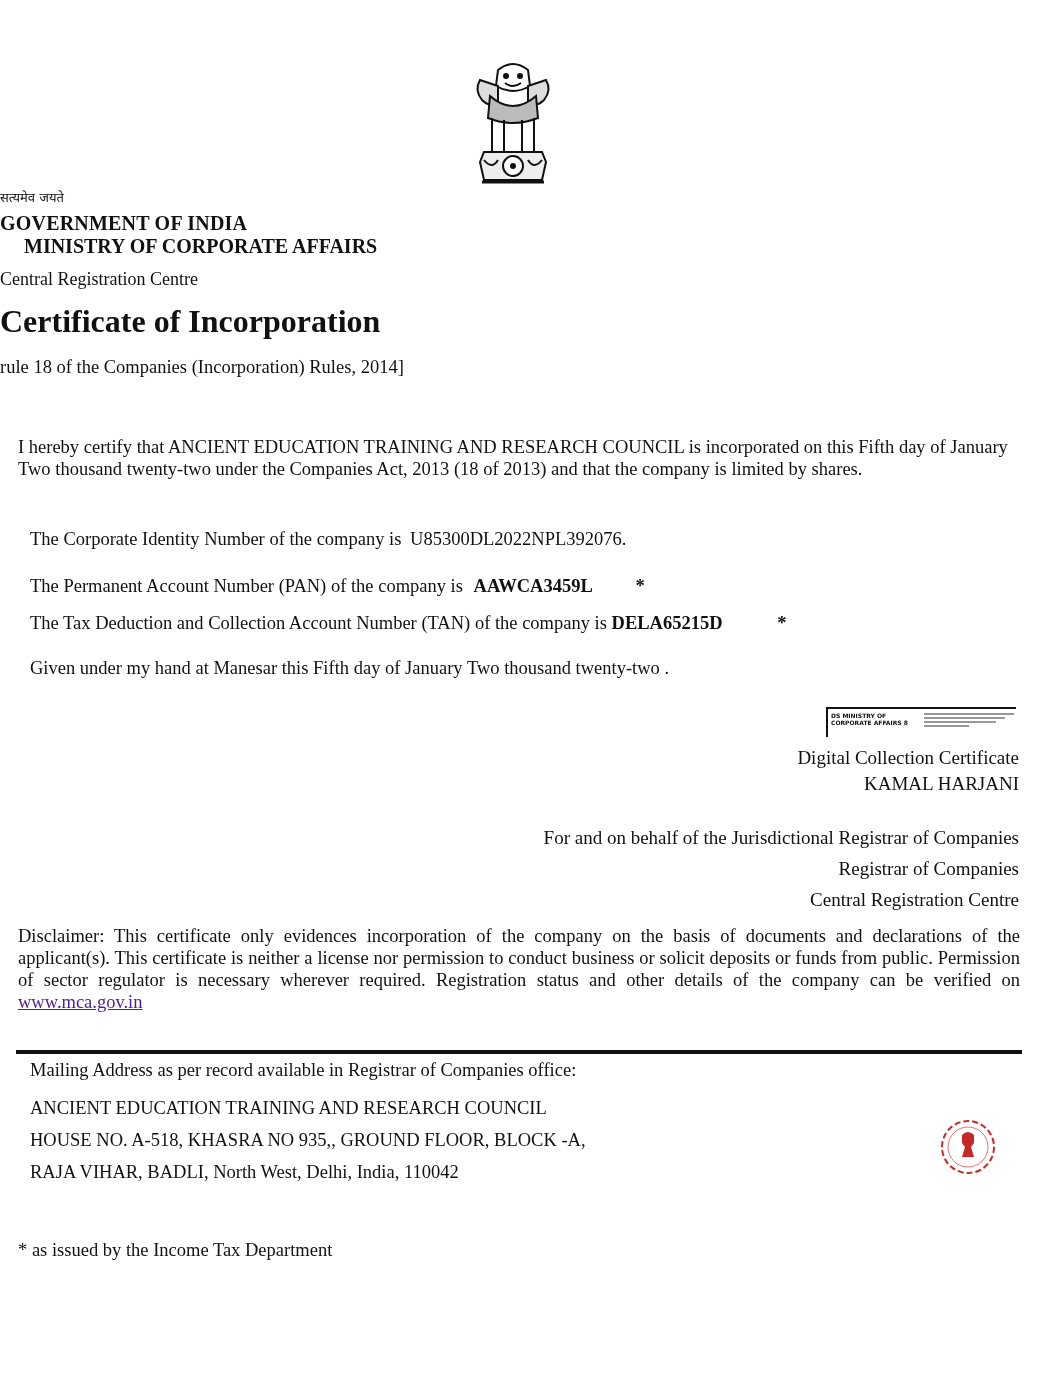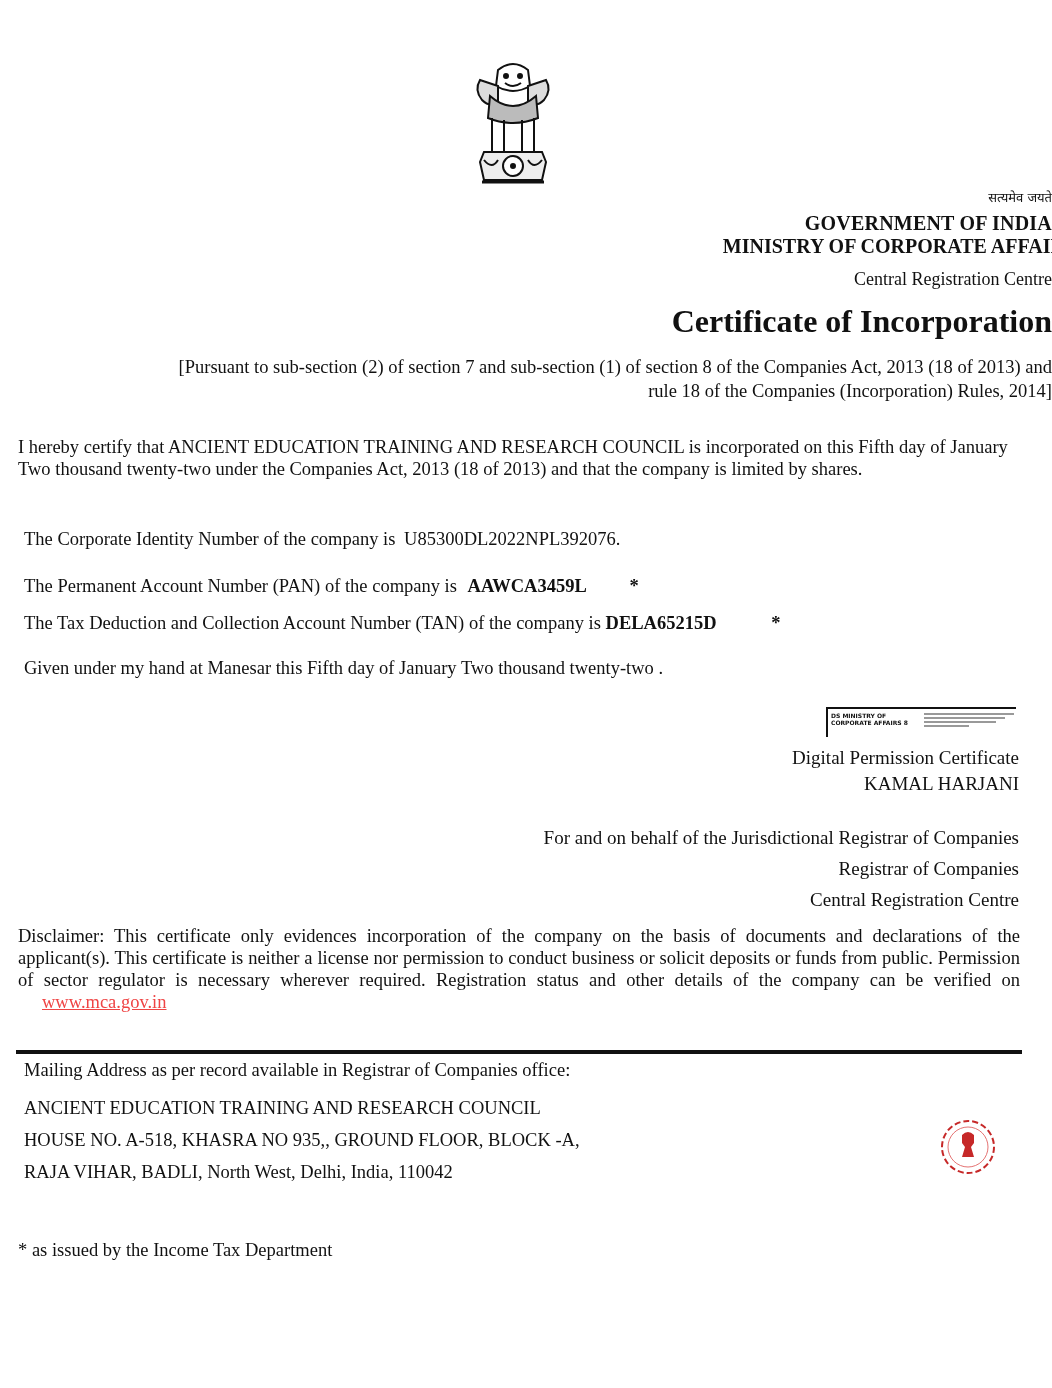--- a/index.html
+++ b/index.html
@@ -1,38 +1,38 @@
 <!DOCTYPE html>
 <html><head>
 <meta charset="utf-8">
 <style>
   html, body { margin:0; padding:0; background:#ffffff; }
   body { width:1052px; height:1388px; position:relative; overflow:hidden;
          font-family:"Liberation Serif","DejaVu Serif",serif; color:#111; }
   .abs { position:absolute; }
-  .center { left:0; width:1052px; text-align:right; }
+  .center { left:0; width:1052px; text-align:left; }
   .emblem { left:468px; top:56px; width:90px; height:135px; }
   .motto { top:188px; font-size:13px; font-family:"DejaVu Sans",sans-serif; }
   .gov { top:212px; font-size:20px; font-weight:bold; letter-spacing:0.2px; }
   .ministry { top:235px; font-size:20px; font-weight:bold;padding-left:24px; }
   .crc { top:269px; font-size:18px; }
   .title { top:303px; font-size:32px; font-weight:bold; }
   .pursuant { top:355px; font-size:18.5px; line-height:24px; }
   .para { left:18px; font-size:18.5px; line-height:22px; }
   .certify { top:436px; width:990px; }
-  .line { left:24px; font-size:18.5px; white-space:nowrap; }
+  .line { left:30px; font-size:18.5px; white-space:nowrap; }
   .bold { font-weight:bold;margin-top:33px; }
   .star { font-weight:bold; }
   .sigbox { left:826px; top:707px; width:188px; height:28px; border-top:2px solid #111; border-left:2px solid #111; }
   .sigbox .l1 { position:absolute; left:3px; top:3px; font-family:"DejaVu Sans",sans-serif; font-size:6px; font-weight:bold; line-height:7px; }
   .sigbox .l2 { position:absolute; left:96px; top:2px; width:90px; }
   .sigbox .l2 div { height:2px; background:#999; margin:2px 0; }
   .right { right:33px; text-align:right; font-size:19px; white-space:nowrap; }
   .disclaimer { top:925px; left:18px; width:1002px; font-size:18.5px; line-height:22px; text-align:justify; }
-  .link { color:#ef4444; text-decoration:underline;margin-left:24px; }
+  .link { color:#4c1d95; text-decoration:underline; }
   .rule { left:16px; top:1050px; width:1006px; height:4px; background:#111; }
   .seal { left:938px; top:1117px; width:60px; height:60px; }
   .footnote { top:1240px; left:18px; font-size:18.5px; }
 </style>
 </head>
 <body>
 
 <div class="abs emblem">
   <svg width="90" height="135" viewBox="0 0 90 135">
     <g fill="none" stroke="#111" stroke-width="2">
@@ -56,21 +56,20 @@
     </g>
   </svg>
 </div>
 <div class="abs center motto">सत्यमेव जयते</div>
 <div class="abs center gov">GOVERNMENT OF INDIA</div>
 <div class="abs center ministry">MINISTRY OF CORPORATE AFFAIRS</div>
 <div class="abs center crc">Central Registration Centre</div>
 <div class="abs center title">Certificate of Incorporation</div>
 
 <div class="abs center pursuant">
-  <div>[Pursuant to sub-section (2) of section 7 and sub-section (1) of section 8 of the Companies Act, 2013 (18 of 2013) and</div>
   <div>rule 18 of the Companies (Incorporation) Rules, 2014]</div>
 </div>
 
 <div class="abs para certify">I hereby certify that ANCIENT EDUCATION TRAINING AND RESEARCH COUNCIL is incorporated on this Fifth day of January Two thousand twenty-two under the Companies Act, 2013 (18 of 2013) and that the company is limited by shares.</div>
 
 <div class="abs line" style="top:529px">
   <span>The Corporate Identity Number of the company is</span>
   <span style="margin-left:4px">U85300DL2022NPL392076.</span>
 </div>
 
@@ -93,21 +92,21 @@
     <div>DS MINISTRY OF</div>
     <div>CORPORATE AFFAIRS 8</div>
   </div>
   <div class="l2">
     <div></div>
       <div style="width:90%"></div>
       <div style="width:80%"></div>
       <div style="width:50%"></div>
   </div>
 </div>
-<div class="abs right" style="top:747px">Digital Permission Certificate</div>
+<div class="abs right" style="top:747px">Digital Collection Certificate</div>
 <div class="abs right" style="top:773px">KAMAL HARJANI</div>
 
 <div class="abs right" style="top:827px">For and on behalf of the Jurisdictional Registrar of Companies</div>
 <div class="abs right" style="top:858px">Registrar of Companies</div>
 <div class="abs right" style="top:889px">Central Registration Centre</div>
 
 <div class="abs disclaimer">
   <span>Disclaimer: This certificate only evidences incorporation of the company on the basis of documents and declarations of the applicant(s). This certificate is neither a license nor permission to conduct business or solicit deposits or funds from public. Permission of sector regulator is necessary wherever required. Registration status and other details of the company can be verified on</span>
   <a class="link">www.mca.gov.in</a>
 </div>

